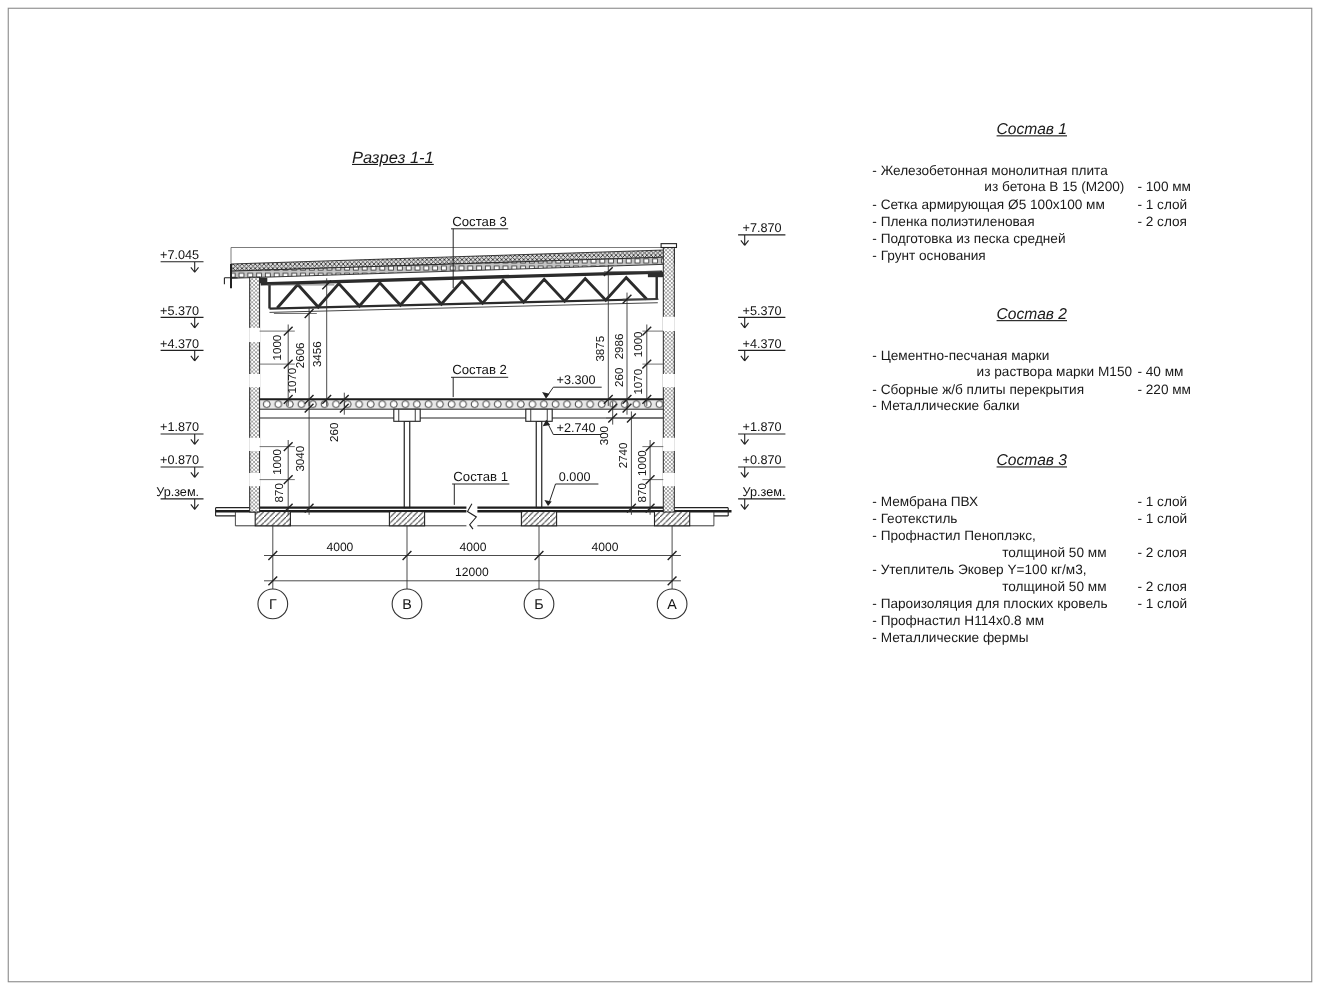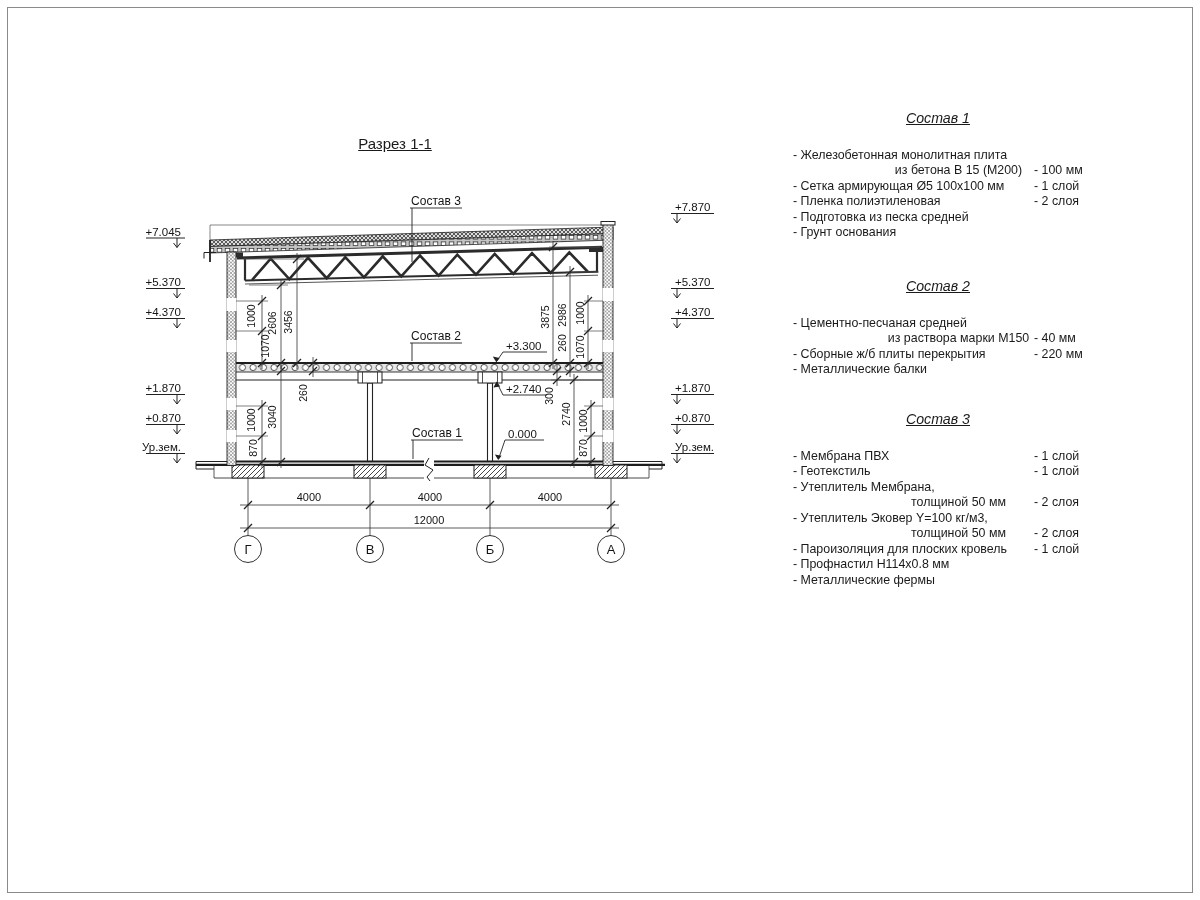--- a/index.html
+++ b/index.html
@@ -1,20 +1,20 @@
 <!DOCTYPE html>
 <html><head>
 <meta charset="utf-8">
 <style>
   html,body{margin:0;padding:0;background:#fff;}
   .page{position:relative;width:1200px;height:900px;background:#fff;overflow:hidden;
         font-family:"Liberation Sans",sans-serif;color:#1a1a1a;}
   .frame{position:absolute;left:7px;top:7px;right:7px;bottom:7px;border:1px solid #8a8a8a;}
-  .dwg-title{position:absolute;left:320px;top:135px;width:150px;text-align:center;
-        font-size:15px;text-decoration:underline;}
+  .dwg-title{position:absolute;left:320px;top:135px;width:150px;
+        font-size:15px;font-style:italic;text-decoration:underline;}
   svg text{font-family:"Liberation Sans",sans-serif;fill:#141414;}
   .specs{position:absolute;left:770px;top:0;width:336px;}
   .spec{position:absolute;left:0;width:336px;}
   .spec-title{margin:0;font-size:14.2px;font-weight:normal;font-style:italic;
         text-decoration:underline;text-align:center;line-height:17px;}
   .rows{margin-top:21px;}
   .row{position:relative;padding-left:23px;font-size:12.4px;line-height:15.45px;
         white-space:nowrap;}
   .row .v{position:absolute;left:264px;top:0;}
   .row.cont{padding-left:41px;text-align:center;}
@@ -249,33 +249,33 @@
         <div class="row"><span class="t">- Сетка армирующая Ø5 100х100 мм</span><span class="v">- 1 слой</span></div>
         <div class="row"><span class="t">- Пленка полиэтиленовая</span><span class="v">- 2 слоя</span></div>
         <div class="row"><span class="t">- Подготовка из песка средней</span><span class="v"></span></div>
         <div class="row"><span class="t">- Грунт основания</span><span class="v"></span></div>
       </div>
     </section>
 
     <section class="spec" style="top:278px">
       <h3 class="spec-title">Состав 2</h3>
       <div class="rows">
-        <div class="row"><span class="t">- Цементно-песчаная средней</span><span class="v"></span></div>
+        <div class="row"><span class="t">- Цементно-песчаная марки</span><span class="v"></span></div>
         <div class="row cont"><span class="t">из раствора марки М150</span><span class="v">- 40 мм</span></div>
         <div class="row"><span class="t">- Сборные ж/б плиты перекрытия</span><span class="v">- 220 мм</span></div>
         <div class="row"><span class="t">- Металлические балки</span><span class="v"></span></div>
       </div>
     </section>
 
     <section class="spec" style="top:411px">
       <h3 class="spec-title">Состав 3</h3>
       <div class="rows">
         <div class="row"><span class="t">- Мембрана ПВХ</span><span class="v">- 1 слой</span></div>
         <div class="row"><span class="t">- Геотекстиль</span><span class="v">- 1 слой</span></div>
-        <div class="row"><span class="t">- Утеплитель Мембрана,</span><span class="v"></span></div>
+        <div class="row"><span class="t">- Профнастил Пеноплэкс,</span><span class="v"></span></div>
         <div class="row cont"><span class="t">толщиной 50 мм</span><span class="v">- 2 слоя</span></div>
         <div class="row"><span class="t">- Утеплитель Эковер Y=100 кг/м3,</span><span class="v"></span></div>
         <div class="row cont"><span class="t">толщиной 50 мм</span><span class="v">- 2 слоя</span></div>
         <div class="row"><span class="t">- Пароизоляция для плоских кровель</span><span class="v">- 1 слой</span></div>
         <div class="row"><span class="t">- Профнастил Н114х0.8 мм</span><span class="v"></span></div>
         <div class="row"><span class="t">- Металлические фермы</span><span class="v"></span></div>
       </div>
     </section>
 
   </div>

